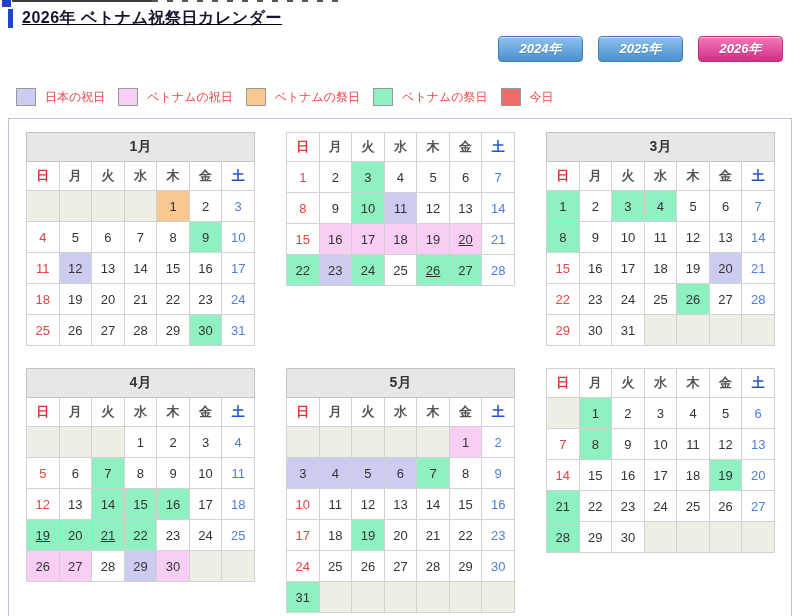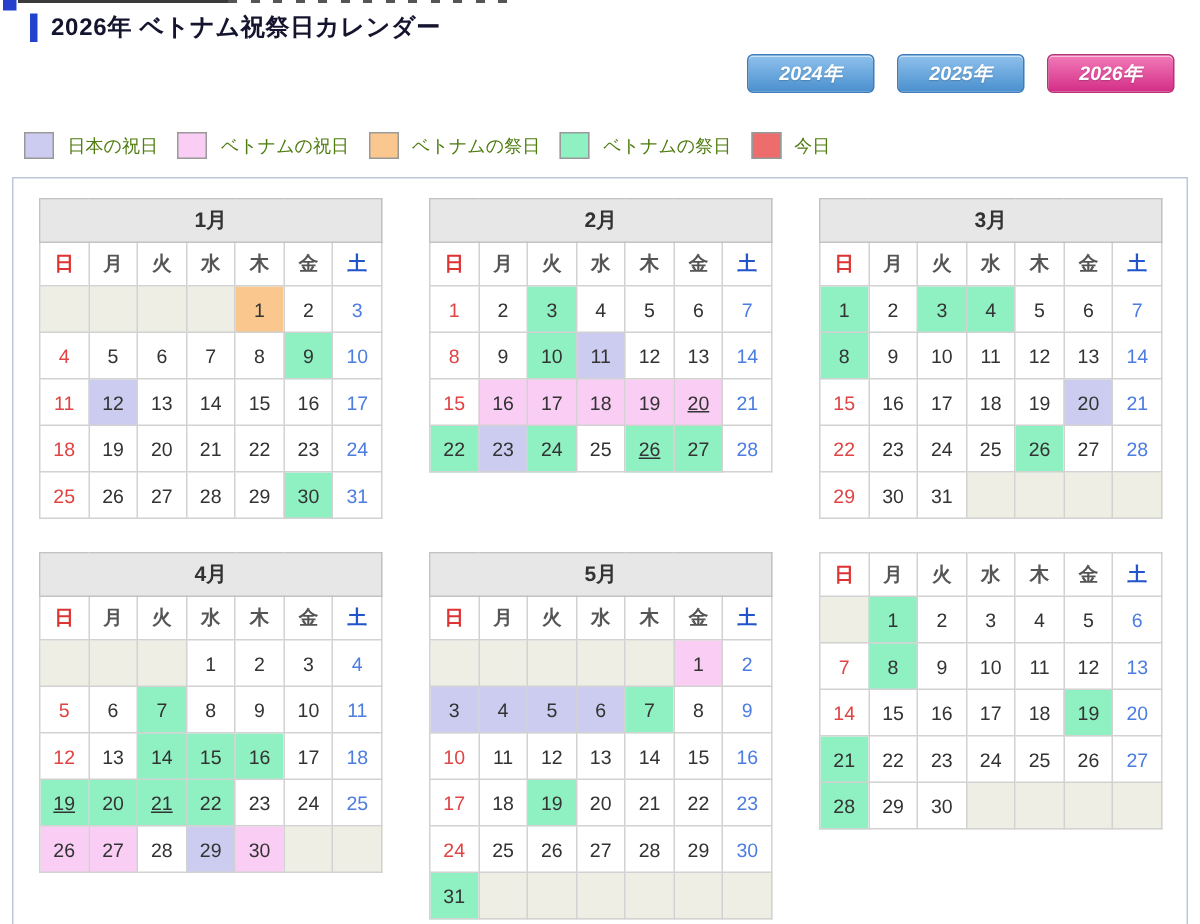--- a/index.html
+++ b/index.html
@@ -8,21 +8,21 @@
     background: #ffffff;
     font-family: "Liberation Sans", "DejaVu Sans", sans-serif;
     position: relative;
   }
   
   .clip-strip-a { position: absolute; top: 0; left: 12px; width: 140px; height: 2px; background: #3a3a3a; }
   .clip-strip-b { position: absolute; top: 0; left: 152px; width: 193px; height: 2px;
     background: repeating-linear-gradient(90deg, #555 0 6px, transparent 6px 15px); }
   .clip-icon { position: absolute; top: 0; left: 2px; width: 9px; height: 7px; background: #2440cc; }
 
-  .header { display: flex; align-items: center; position: absolute; top: 8px; left: 20px; }
+  .header { display: flex; align-items: center; position: absolute; top: 8px; left: 8px; text-decoration: underline; }
   .accent-bar { width: 5px; height: 19px; background: #2244cc; margin-right: 9px; }
   .page-title { font-size: 16px; font-weight: bold; color: #14142e; letter-spacing: 0.5px; }
 
   .year-buttons { position: absolute; top: 36px; right: 17px; display: flex; font-style: italic; }
   .yearbtn {
     width: 85px; height: 26px; margin-left: 15px;
     border: 1px solid #3f7cba; border-radius: 4px;
     background: linear-gradient(#8ec1ec, #4b90cf);
     box-shadow: inset 0 1px 0 rgba(255,255,255,.55);
     color: #fff; font-size: 13px; font-weight: bold;
@@ -30,21 +30,21 @@
     cursor: pointer; text-shadow: 0 1px 1px rgba(0,0,0,.2);
   }
   .yearbtn.active {
     background: linear-gradient(#f27ab8, #d42e87);
     border-color: #b93277;
   }
 
   .legend { position: absolute; top: 88px; left: 16px; display: flex; align-items: center; }
   .legend-item { display: flex; align-items: center; margin-right: 13px; }
   .swatch { width: 20px; height: 18px; border: 1px solid #999; margin-right: 9px; }
-  .legend-label { font-size: 12px; color: #4d7c0f; white-space: nowrap; }
+  .legend-label { font-size: 12px; color: #ef4444; white-space: nowrap; }
 
   .container {
     position: absolute; top: 118px; left: 8px;
     width: 784px; height: 505px;
     border: 1px solid #bcc8da; background: #fff;
     padding: 13px 0 0 17px;
   }
   .months {
     display: grid;
     grid-template-columns: repeat(3, 229px);
@@ -176,23 +176,20 @@
             <td>28</td>
             <td>29</td>
             <td data-type="festival">30</td>
             <td class="sat">31</td>
           </tr>
         </tbody>
       </table>
       <table class="cal">
         <tbody>
           <tr>
-            <th class="mtitle" colspan="7">2月</th>
-          </tr>
-          <tr>
             <th class="wd sun">日</th>
             <th class="wd">月</th>
             <th class="wd">火</th>
             <th class="wd">水</th>
             <th class="wd">木</th>
             <th class="wd">金</th>
             <th class="wd sat">土</th>
           </tr>
           <tr>
             <td class="sun">1</td>

